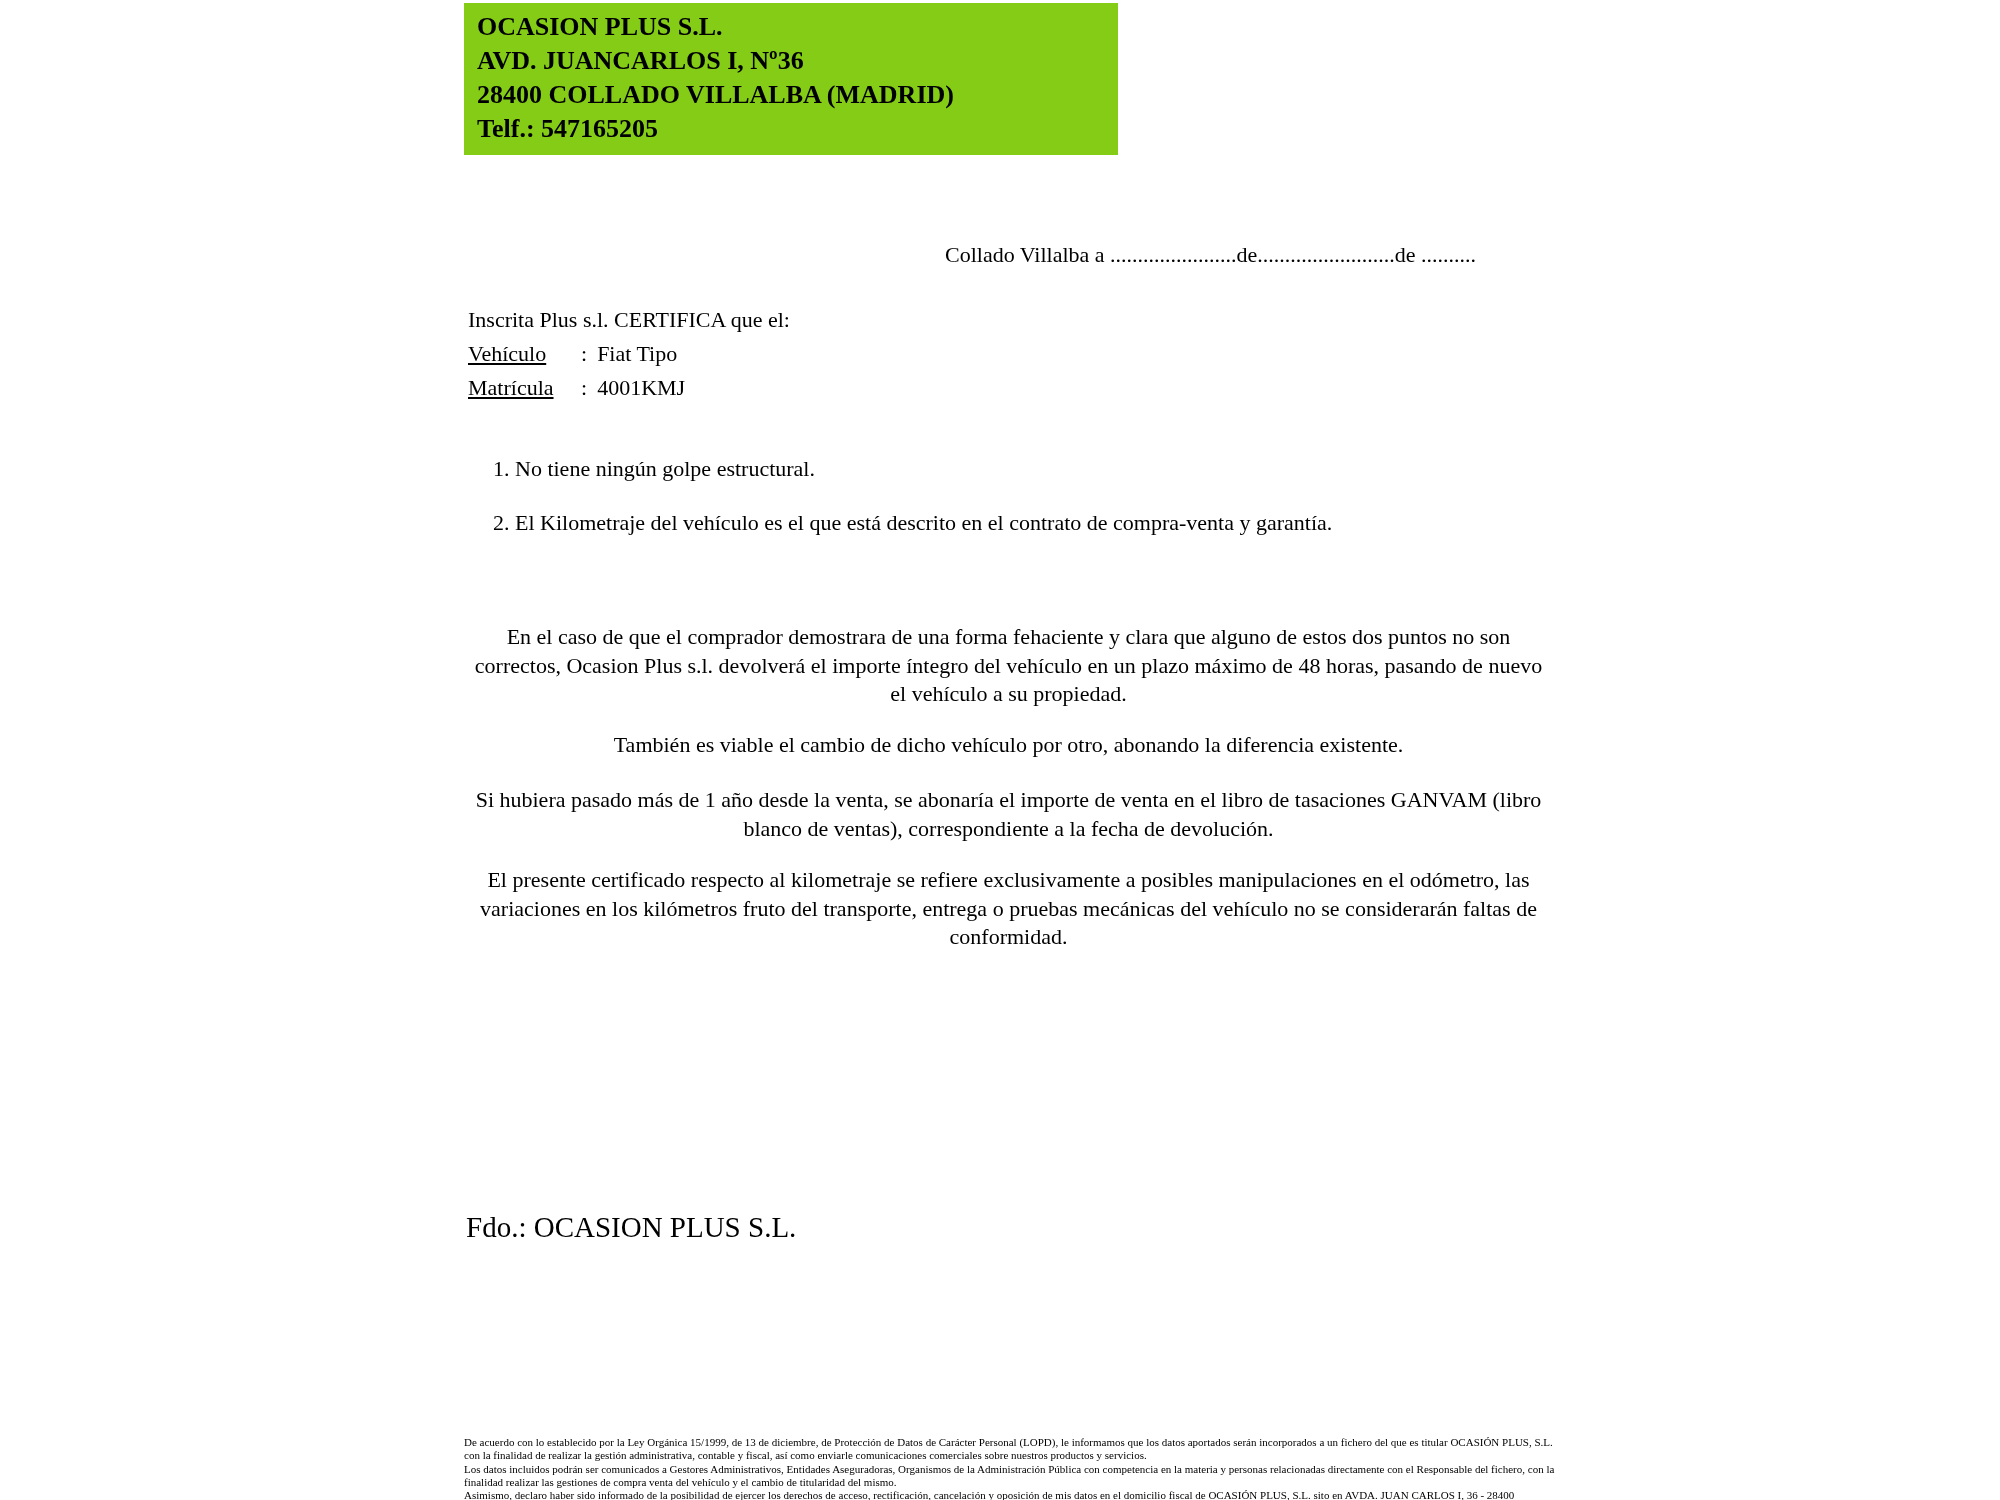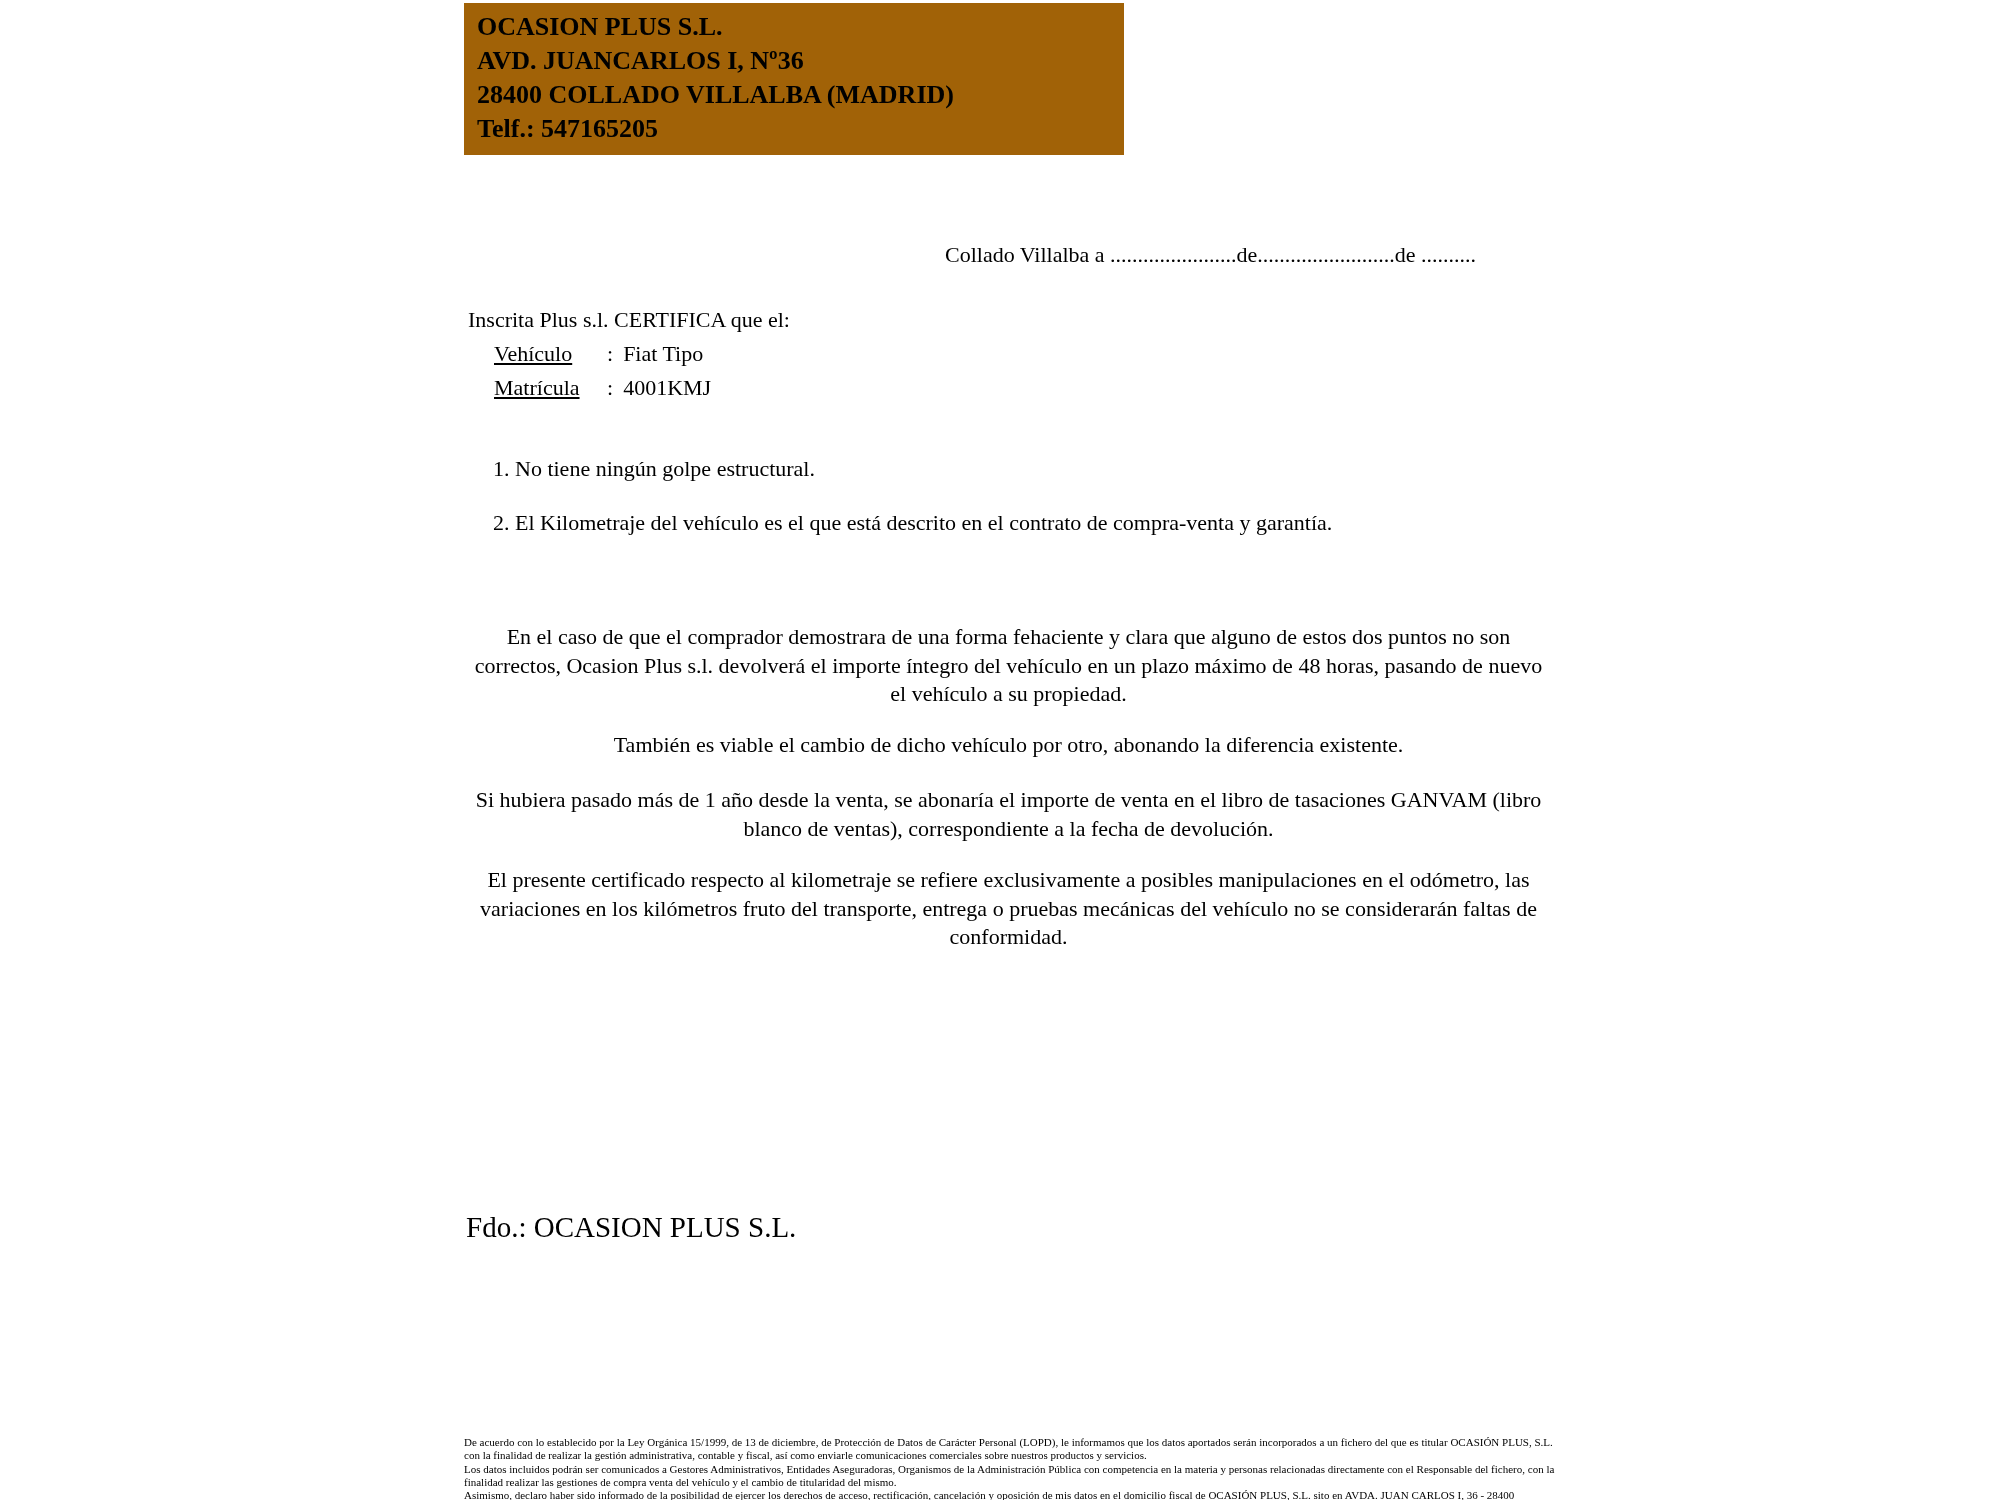--- a/index.html
+++ b/index.html
@@ -14,22 +14,22 @@
     background: #ffffff;
     color: #000000;
     font-family: "Liberation Serif", serif;
     overflow: hidden;
   }
   .header-box {
     position: absolute;
     left: 464px;
     top: 3px;
     width: 633px;
-    background: #a16207;
-    padding: 7px 14px 9px 13px;
+    background: #84cc16;
+    padding: 7px 8px 9px 13px;
   }
   .header-box .hline {
     font-weight: bold;
     font-size: 26px;
     line-height: 34px;
     white-space: nowrap;
   }
   .date-line {
     position: absolute;
     left: 945px;
@@ -44,21 +44,20 @@
     top: 303px;
     font-size: 22px;
   }
   .cert-block .cert-intro {
     line-height: 34px;
     white-space: nowrap;
   }
   .cert-block .cert-row {
     line-height: 34px;
     white-space: nowrap;
-    margin-left: 26px;
   }
   .cert-label {
     display: inline-block;
     width: 113px;
     text-decoration: underline;
   }
   .cert-sep {
     display: inline-block;
     margin-right: 10px;
   }

